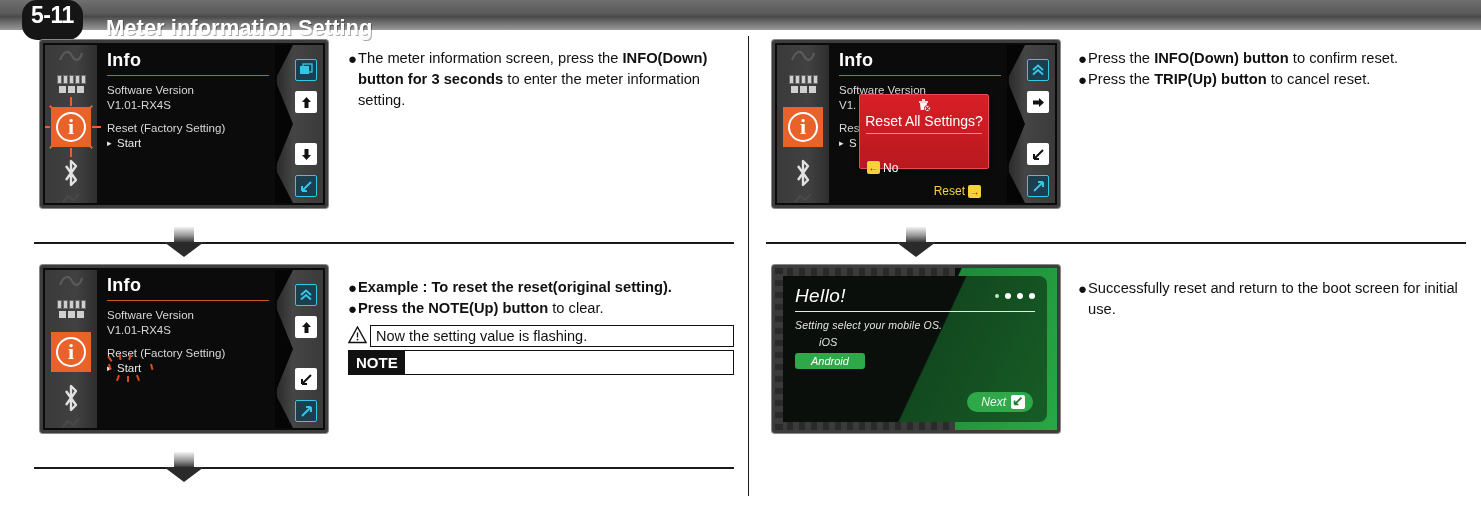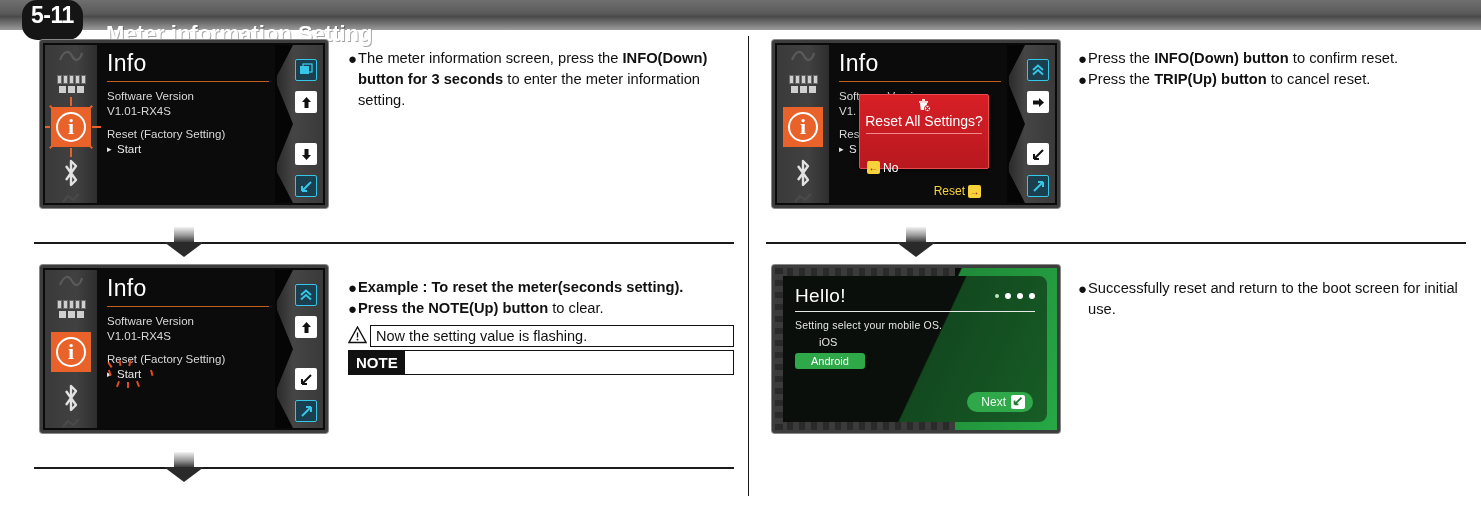--- a/index.html
+++ b/index.html
@@ -15,21 +15,21 @@
     position: absolute; left: 0; top: 0; width: 1481px; height: 30px;
     background: linear-gradient(to bottom, #6f6f6f 0%, #5a5a5a 45%, #4a4a4a 55%, #9a9a9a 100%);
   }
   .title-num {
     position: absolute; left: 22px; top: 0px; height: 40px;
     background: #151515; color: #ffffff;
     font-size: 23px; font-weight: bold; line-height: 30px;
     padding: 0 9px 0 9px; letter-spacing: -0.5px; border-radius: 15px;
   }
   .title-text {
-    position: absolute; left: 106px; top: 18px; height: 26px;
+    position: absolute; left: 106px; top: 12px; height: 26px;
     color: #ffffff; font-size: 22px; font-weight: bold; line-height: 31px;
     text-shadow: 1px 1px 0 rgba(0,0,0,0.35);
   }
 
   
   .col-divider {
     position: absolute; left: 748px; top: 36px; width: 1px; height: 460px;
     background: #1a1a1a;
   }
 
@@ -109,21 +109,21 @@
   }
   .bi-white { background: #ffffff; color: #111111; }
   .bi-teal  { background: #1b3f4e; color: #35c6e8; border: 1px solid #35c6e8; }
   .p1 { top: 14px; } .p2 { top: 46px; } .p3 { top: 98px; } .p4 { top: 130px; }
 
   
   .screen-body {
     position: absolute; left: 52px; top: 0; right: 46px; height: 100%;
     background: #0b0b0b; padding: 5px 8px 0 10px;
   }
-  .sb-title { color: #ffffff; font-size: 23px; letter-spacing: .3px; }
+  .sb-title { color: #ffffff; font-size: 18px; letter-spacing: .3px; font-weight: bold; }
   .sb-rule { height: 1px; background: #c4601f; margin: 4px 0 7px 0; }
   .sb-line { color: #d8d8d8; font-size: 11.5px; line-height: 15px; }
   .sb-gap { height: 8px; }
   .sb-sub { color: #d8d8d8; font-size: 11.5px; line-height: 15px; }
   .sb-item { color: #e8e8e8; font-size: 11.5px; line-height: 15px; padding-left: 10px; position: relative; }
   .sb-item .caret { position: absolute; left: 0; top: 0; font-size: 9px; }
 
   .flash-wrap { position: relative; display: inline-block; }
   .flash-wrap .fray {
     position: absolute; width: 1.5px; height: 6px; background: #e04a20;
@@ -149,20 +149,21 @@
     width: 13px; height: 13px; background: #f7d23a; color: #8c1115;
     border-radius: 2px; font-size: 10px; line-height: 13px; text-align: center; font-weight: bold;
   }
 
   
   .boot {
     position: relative; width: 288px; height: 168px;
     border: 3px solid #3d3d3d; border-radius: 3px; overflow: hidden;
     background: #1f7a33;
     box-shadow: 0 0 0 1px #888;
+    font-style: italic;
   }
   .boot-bg {
     position: absolute; inset: 0;
     background: linear-gradient(115deg, #0b0b0b 0%, #0b0b0b 52%, #1f8a38 52.5%, #27a845 100%);
   }
   .boot-strip-t { position: absolute; left: 0; top: 0; width: 180px; height: 8px;
     background: repeating-linear-gradient(to right, #2a2a2a 0 6px, #3b3b3b 6px 12px); }
   .boot-strip-b { position: absolute; left: 0; bottom: 0; width: 180px; height: 8px;
     background: repeating-linear-gradient(to right, #2a2a2a 0 6px, #3b3b3b 6px 12px); }
   .boot-strip-l { position: absolute; left: 0; top: 0; width: 8px; height: 100%;
@@ -580,21 +581,21 @@
         </div>
       </div>
 
     </div>
   </div>
 </div>
 
 <div class="cell txt" style="left:348px; top:277px; width:392px;">
   <div class="txt-row">
     <div class="dot">●</div>
-    <div class="body"><b>Example : To reset the meter(seconds setting).</b></div>
+    <div class="body"><b>Example : To reset the reset(original setting).</b></div>
   </div>
   <div class="txt-row">
     <div class="dot">●</div>
     <div class="body"><b>Press the NOTE(Up) button</b><span> to clear.</span></div>
   </div>
 
   <div class="warn-outer">
     <div class="tri">
       <svg width="19" height="18" viewBox="0 0 19 18">
           <path d="M9.5 1 L18 16.5 L1 16.5 Z" fill="none" stroke="#111" stroke-width="1.4"></path>

